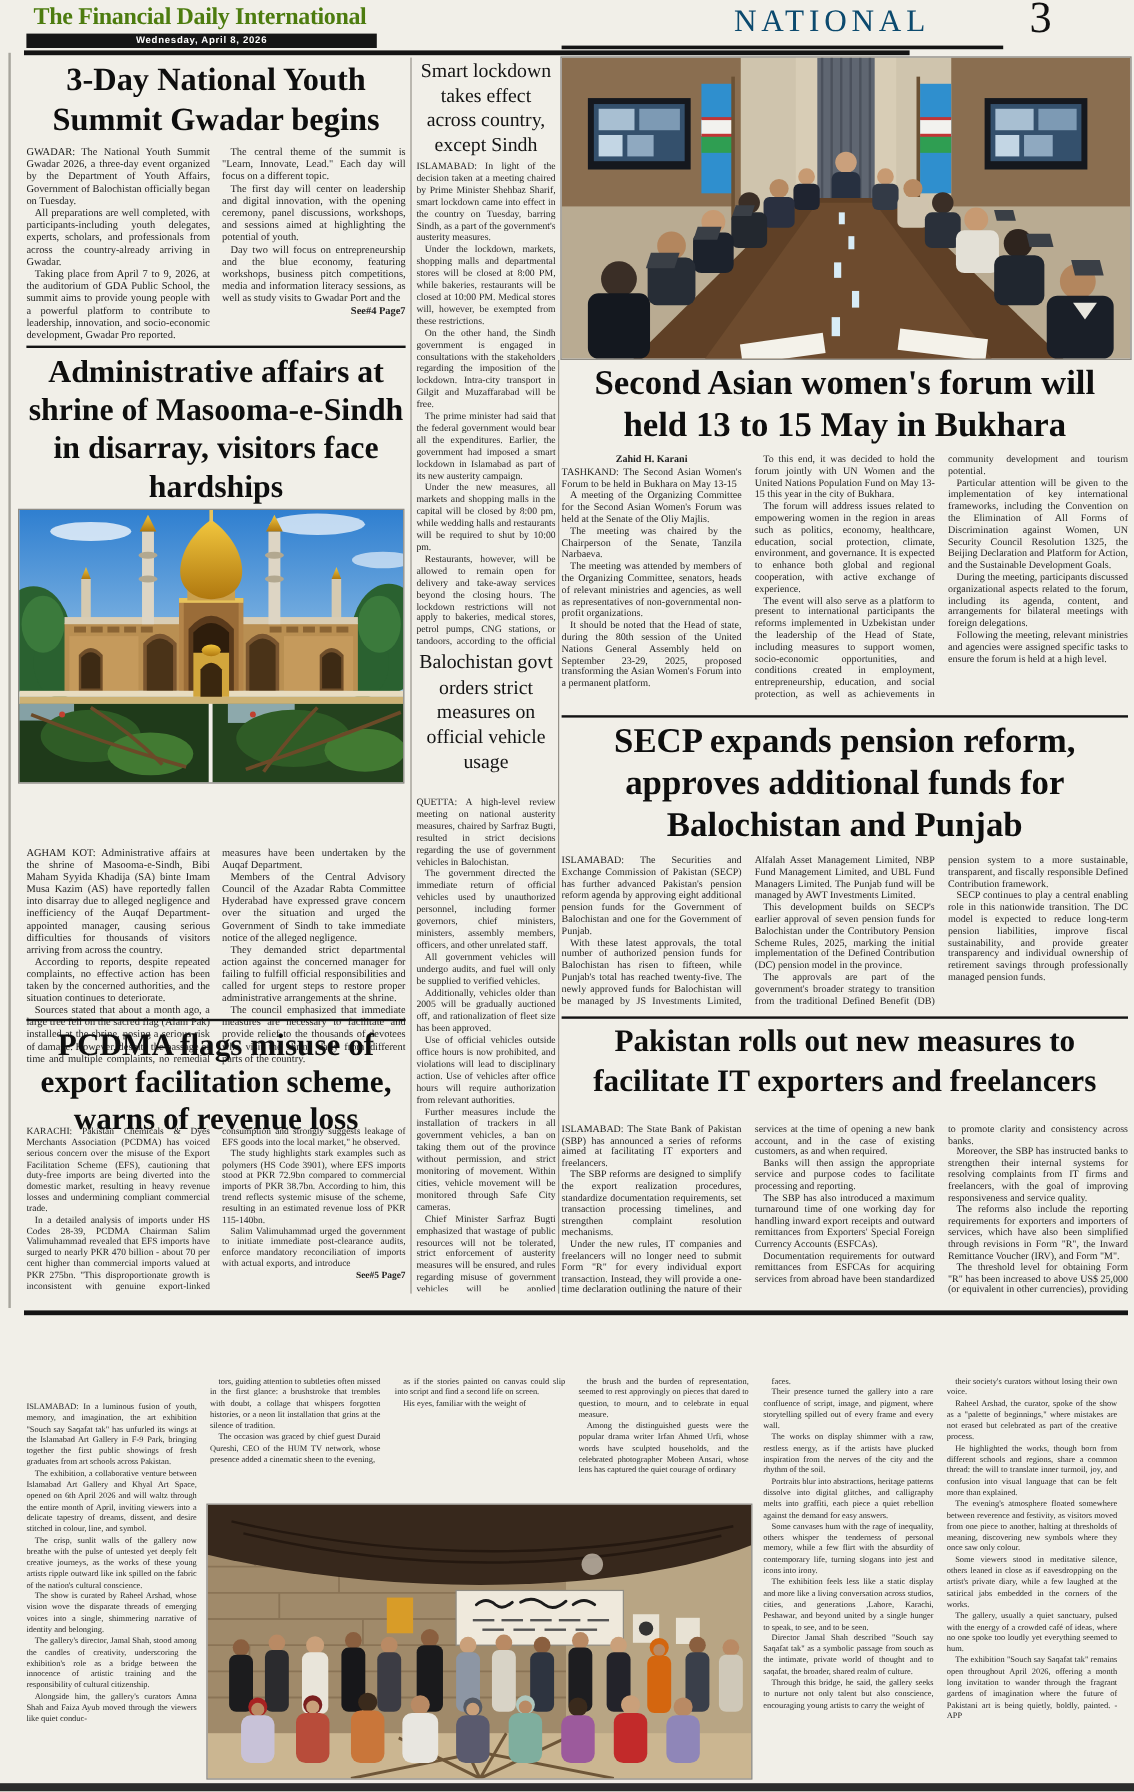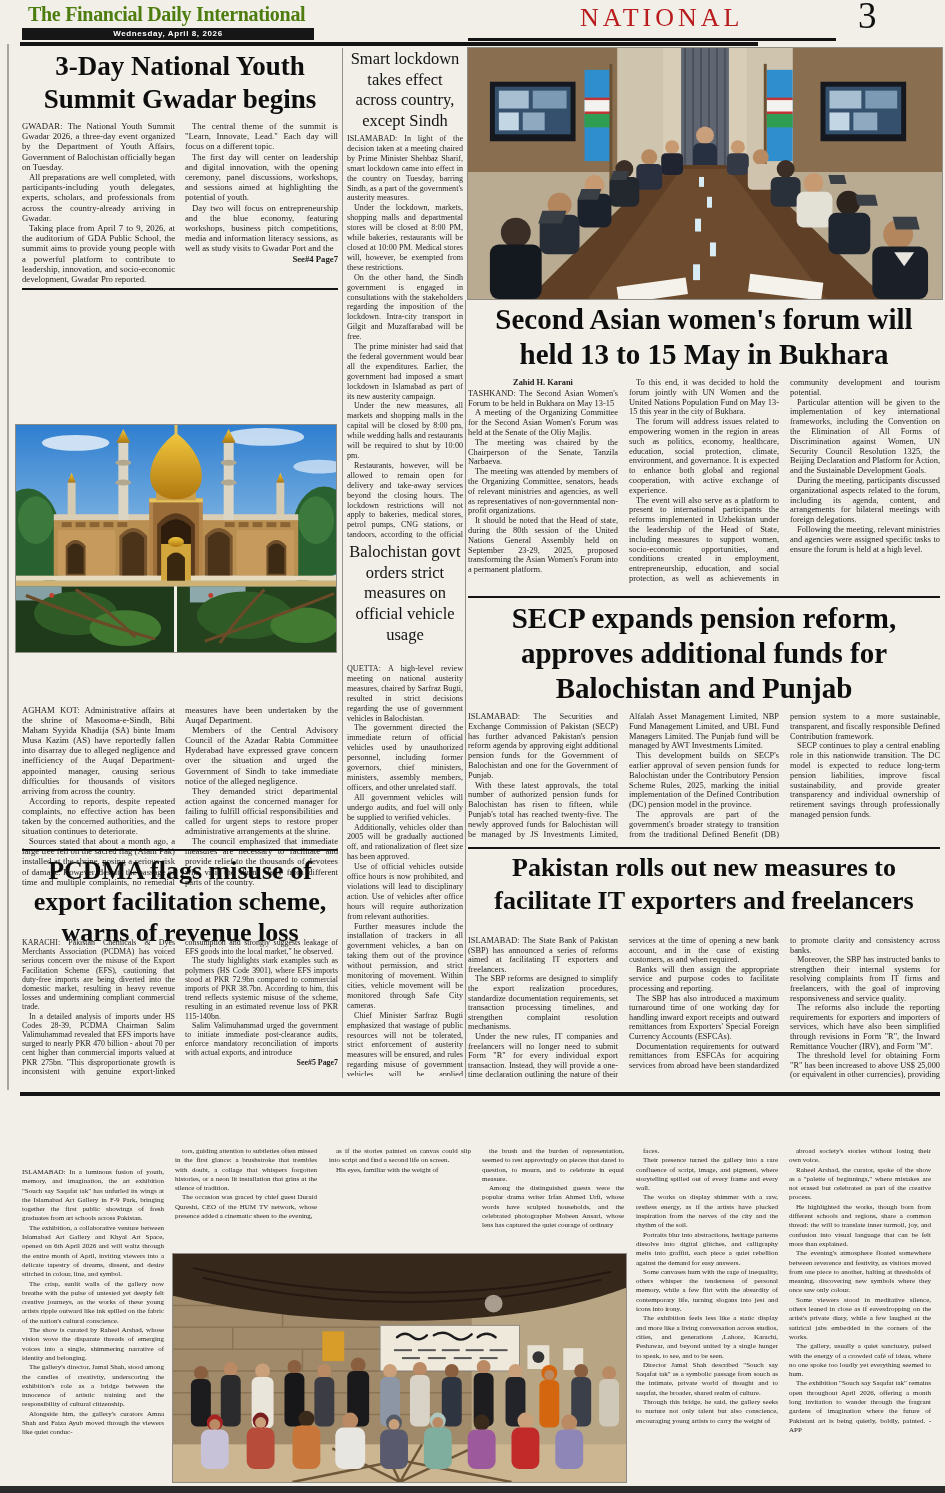--- a/index.html
+++ b/index.html
@@ -5,22 +5,22 @@
   html,body{margin:0;padding:0;background:#d8d5cf;}
   #page{position:relative;width:945px;height:1493px;background:#f1efe8;overflow:hidden;
         font-family:"Liberation Serif",serif;color:#1d1d1d;}
   .rule{position:absolute;background:#141414;}
   .vline{position:absolute;width:1px;background:#96928a;}
   .masthead-title{position:absolute;left:28px;top:3px;font-weight:bold;font-size:20px;
         color:#4d7c0f;letter-spacing:-0.3px;white-space:nowrap;}
   .date-bar{position:absolute;left:22px;top:28px;width:292px;height:12px;background:#161616;
         color:#fff;font-family:"Liberation Sans",sans-serif;font-weight:bold;font-size:8px;
         line-height:12px;text-align:center;letter-spacing:0.6px;}
-  .section-title{position:absolute;left:580px;top:3px;width:195px;text-align:left;
-        font-size:26px;letter-spacing:4px;color:#b91c1c;}
+  .section-title{position:absolute;left:580px;top:3px;width:195px;text-align:right;
+        font-size:26px;letter-spacing:4px;color:#0c4a6e;}
   .page-number{position:absolute;left:858px;top:-6px;font-size:37px;color:#101010;}
   .headline{position:absolute;text-align:center;font-weight:bold;color:#0e0e0e;}
   .headline-sm{position:absolute;text-align:center;font-weight:normal;color:#141414;}
   .body{position:absolute;text-align:justify;overflow:hidden;column-fill:auto;color:#1d1d1d;}
   .cols-2{column-count:2;column-gap:10px;}
   .cols-3{column-count:3;column-gap:11px;}
   .para{margin:0;text-indent:7px;}
   .lead{text-indent:0;}
   .dateline{font-weight:normal;}
   .byline{margin:0 0 1px 0;text-align:center;font-weight:bold;text-indent:0;}
@@ -158,20 +158,21 @@
         <rect x="186" y="124" width="16" height="9" transform="skewX(-18)"></rect>
         <rect x="160" y="142" width="20" height="11" transform="skewX(-18)"></rect>
         <rect x="128" y="164" width="24" height="13" transform="skewX(-18)"></rect>
         <rect x="330" y="128" width="16" height="9" transform="skewX(14)"></rect>
         <rect x="352" y="148" width="20" height="11" transform="skewX(14)"></rect>
         <rect x="384" y="170" width="24" height="13" transform="skewX(14)"></rect>
       </g>
     </svg>
   </div>
 
+  <div class="headline" style="left:22px;top:293px;width:316px;font-size:26.5px;line-height:1.21;">Administrative affairs at shrine of Masooma-e-Sindh in disarray, visitors face hardships</div>
   <div class="photo" style="left:15px;top:424px;width:322px;height:229px;">
     <svg viewBox="0 0 322 229" preserveAspectRatio="none">
       <defs>
         <linearGradient id="sky" x1="0" y1="0" x2="0" y2="1">
             <stop offset="0" stop-color="#2f7fd0"></stop>
             <stop offset="1" stop-color="#a6cdea"></stop>
           </linearGradient>
         <linearGradient id="gold" x1="0" y1="0" x2="0" y2="1">
             <stop offset="0" stop-color="#f2c73e"></stop>
             <stop offset="1" stop-color="#b0780f"></stop>
@@ -395,21 +396,21 @@
         <p class="para">The works on display shimmer with a raw, restless energy, as if the artists have plucked inspiration from the nerves of the city and the rhythm of the soil.</p>
         <p class="para">Portraits blur into abstractions, heritage patterns dissolve into digital glitches, and calligraphy melts into graffiti, each piece a quiet rebellion against the demand for easy answers.</p>
         <p class="para">Some canvases hum with the rage of inequality, others whisper the tenderness of personal memory, while a few flirt with the absurdity of contemporary life, turning slogans into jest and icons into irony.</p>
         <p class="para">The exhibition feels less like a static display and more like a living conversation across studios, cities, and generations ,Lahore, Karachi, Peshawar, and beyond united by a single hunger to speak, to see, and to be seen.</p>
         <p class="para">Director Jamal Shah described "Souch say Saqafat tak" as a symbolic passage from souch as the intimate, private world of thought and to saqafat, the broader, shared realm of culture.</p>
         <p class="para">Through this bridge, he said, the gallery seeks to nurture not only talent but also conscience, encouraging young artists to carry the weight of</p>
       </div>
   </div>
   <div class="body" style="left:789px;top:1147px;width:142px;height:338px;font-size:7px;line-height:9.3px;">
     <div>
-        <p class="para">abroad society's stories without losing their own voice.</p>
+        <p class="para">their society's curators without losing their own voice.</p>
         <p class="para">Raheel Arshad, the curator, spoke of the show as a "palette of beginnings," where mistakes are not erased but celebrated as part of the creative process.</p>
         <p class="para">He highlighted the works, though born from different schools and regions, share a common thread: the will to translate inner turmoil, joy, and confusion into visual language that can be felt more than explained.</p>
         <p class="para">The evening's atmosphere floated somewhere between reverence and festivity, as visitors moved from one piece to another, halting at thresholds of meaning, discovering new symbols where they once saw only colour.</p>
         <p class="para">Some viewers stood in meditative silence, others leaned in close as if eavesdropping on the artist's private diary, while a few laughed at the satirical jabs embedded in the corners of the works.</p>
         <p class="para">The gallery, usually a quiet sanctuary, pulsed with the energy of a crowded café of ideas, where no one spoke too loudly yet everything seemed to hum.</p>
         <p class="para">The exhibition "Souch say Saqafat tak" remains open throughout April 2026, offering a month long invitation to wander through the fragrant gardens of imagination where the future of Pakistani art is being quietly, boldly, painted. -APP</p>
       </div>
   </div>
 
   <div class="photo" style="left:172px;top:1253px;width:455px;height:230px;">

